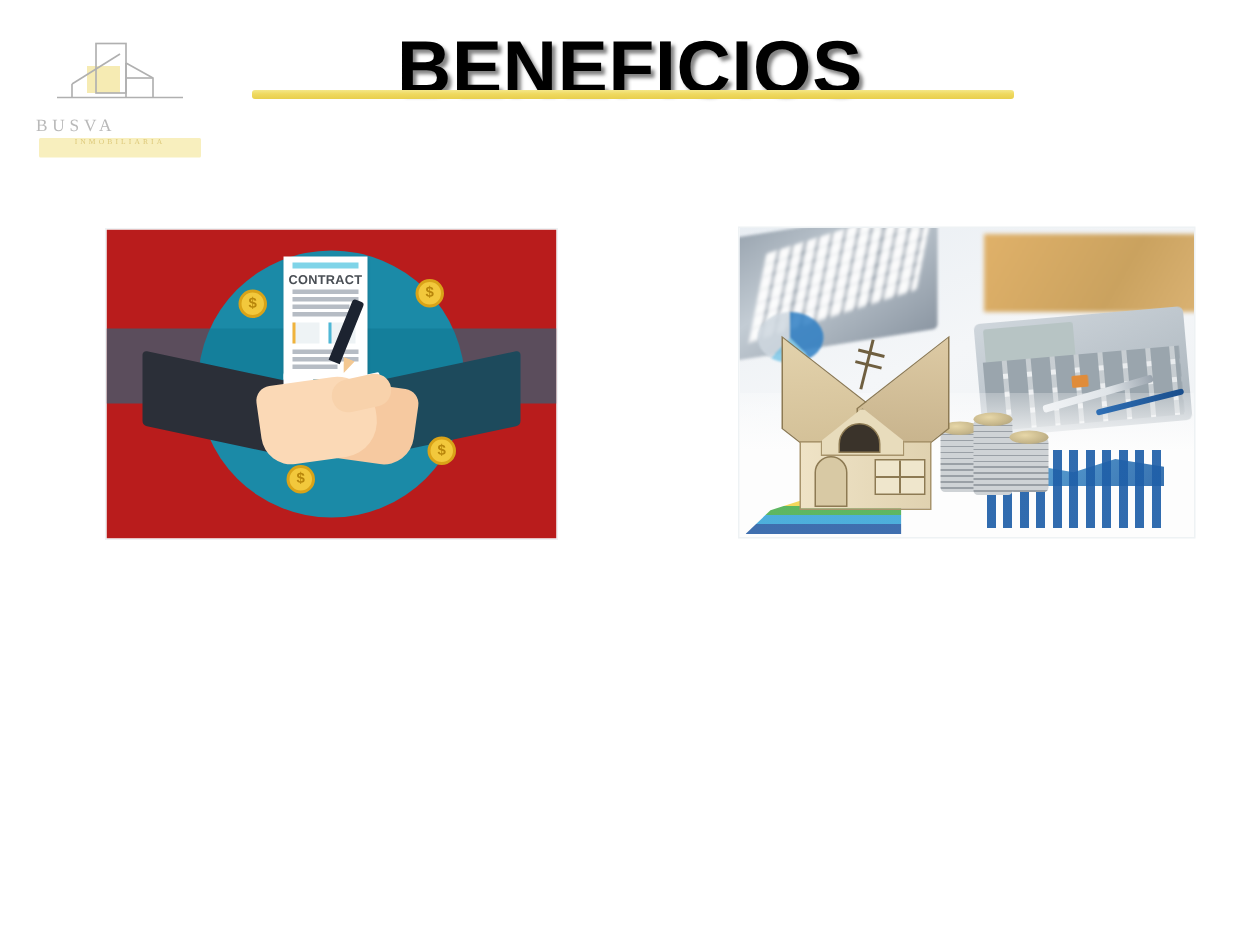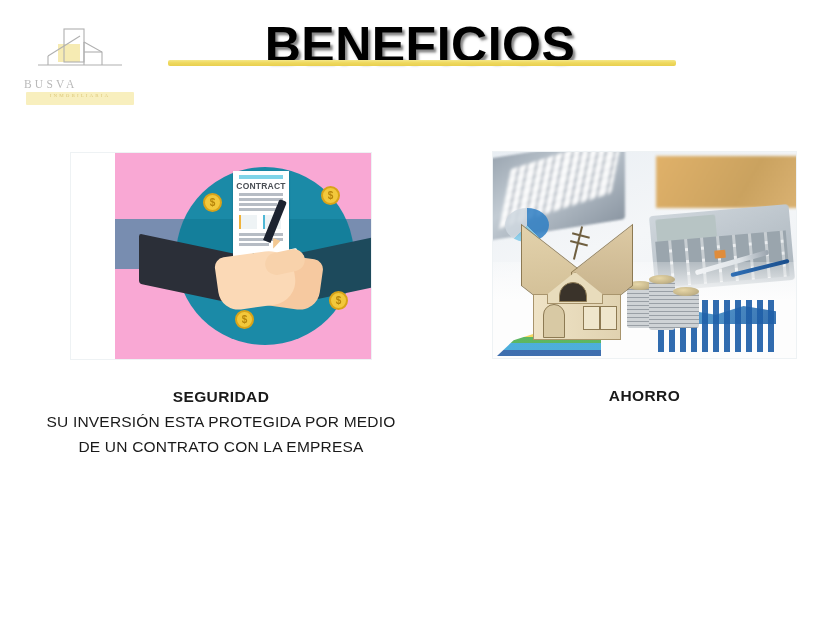--- a/index.html
+++ b/index.html
@@ -100,21 +100,21 @@
 
   .media {
     width: 100%;
     height: 208px;
     position: relative;
     overflow: hidden;
     border: 1px solid #eef2f4;
   }
 
   
-  .illus { background: #f9a8d4; width: 100%; height: 100%; position: relative; margin-left: 44px; }
+  .illus { background: #b91c1c; width: 100%; height: 100%; position: relative; }
   .il-circle {
     position: absolute;
     left: 50%; top: 50%;
     width: 178px; height: 178px;
     margin-left: -89px; margin-top: -89px;
     border-radius: 50%;
     background: #1b8aa7;
   }
   .il-band {
     position: absolute;
@@ -427,24 +427,20 @@
         <div class="il-cuff-r"></div>
         <div class="il-hand-l"></div>
         <div class="il-hand-r"></div>
         <div class="il-thumb"></div>
 
         <div class="coin c1">$</div>
         <div class="coin c2">$</div>
         <div class="coin c3">$</div>
         <div class="coin c4">$</div>
       </div>
-    </div>
-    <div class="caption">
-      <div class="cap-heading">SEGURIDAD</div>
-      <div class="cap-body">SU INVERSIÓN ESTA PROTEGIDA POR MEDIO DE UN CONTRATO CON LA EMPRESA</div>
     </div>
   </div>
 
   <div class="card card-right">
     <div class="media">
       <div class="photo">
         <div class="ph-laptop">
           <div class="ph-laptop-keys"></div>
         </div>
         <div class="ph-wood"></div>
@@ -477,17 +473,16 @@
           <div class="ph-roof-r"></div>
           <div class="ph-body"></div>
           <div class="ph-gable"></div>
           <div class="ph-attic-win"></div>
           <div class="ph-door"></div>
           <div class="ph-win"></div>
         </div>
       </div>
     </div>
     <div class="caption">
-      <div class="cap-heading">AHORRO</div>
     </div>
   </div>
 
 </div>
 
 </body></html>

